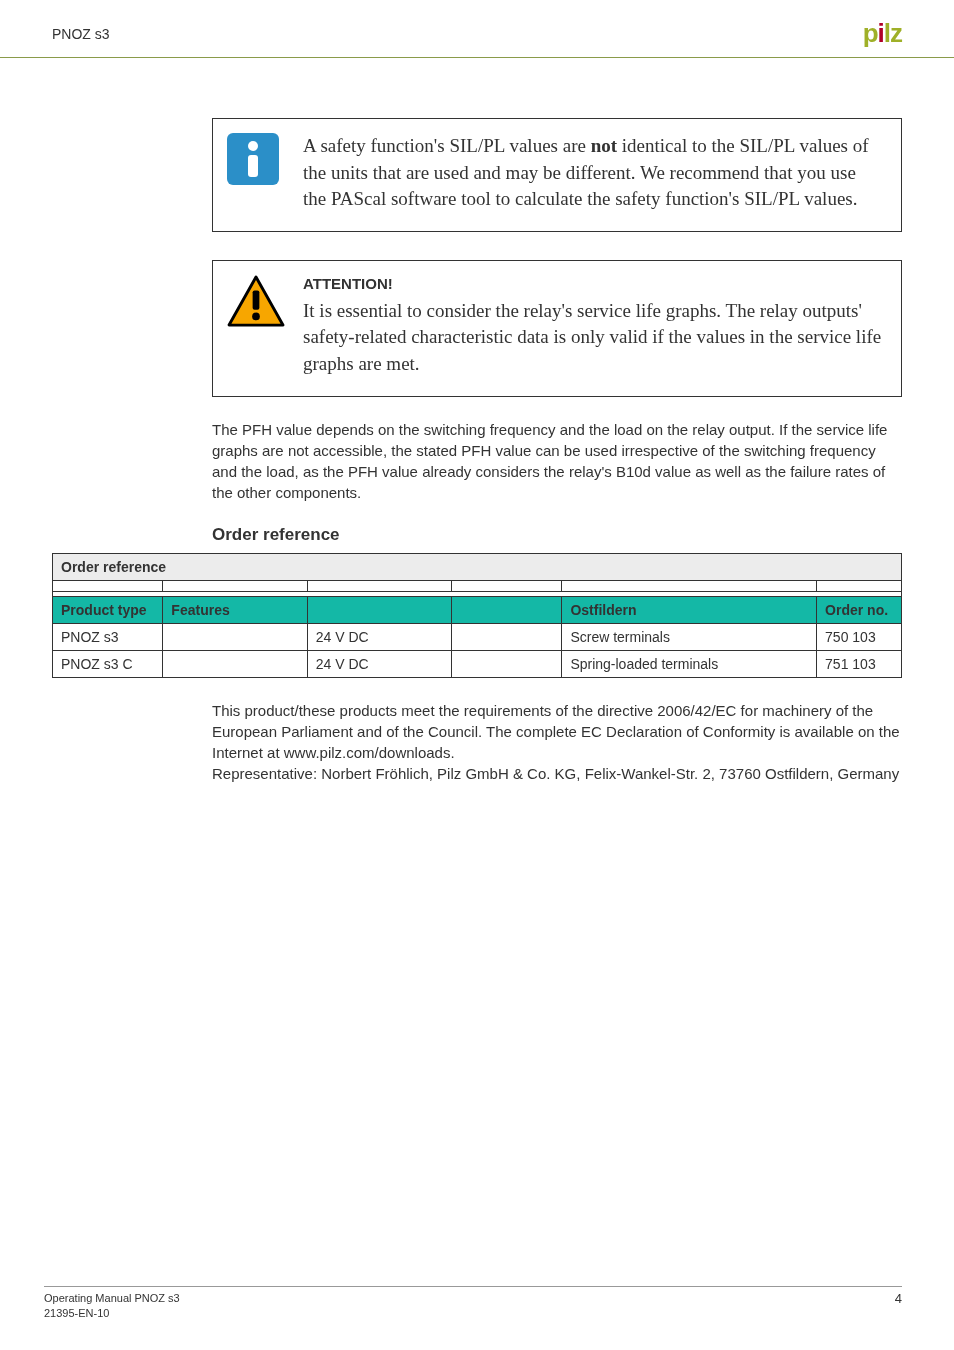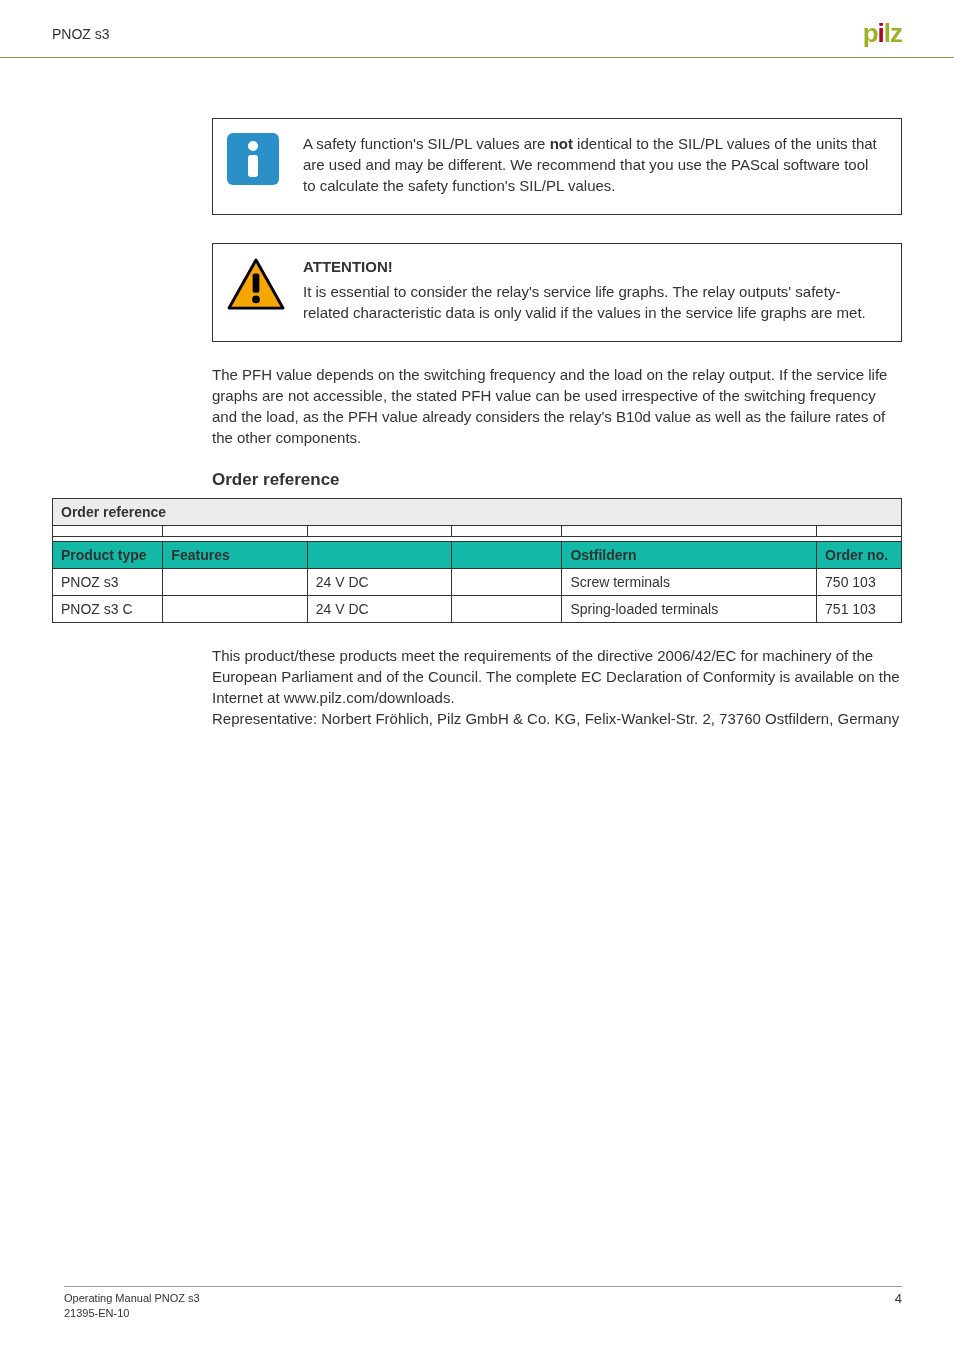--- a/index.html
+++ b/index.html
@@ -64,22 +64,23 @@
     .box-text {
       flex: 1;
       padding-left: 6px;
     }
     .box-heading {
       font-weight: bold;
       font-size: 15px;
       margin-bottom: 6px;
     }
     .box-body {
-      font-size: 15px;
+      font-size: 19px;
       line-height: 1.4;
+      font-family: Liberation Serif, serif;
     }
     .paragraph {
       font-size: 15px;
       line-height: 1.4;
       margin-top: 22px;
     }
     .section-heading {
       font-weight: bold;
       font-size: 17px;
       margin-top: 22px;
@@ -107,21 +108,21 @@
       height: 4px;
       padding: 0;
       border-left: 1px solid #333;
       border-right: 1px solid #333;
       border-top: none;
       border-bottom: none;
     }
     .footer {
       position: absolute;
       bottom: 30px;
-      left: 64px;
+      left: 44px;
       right: 52px;
       border-top: 1px solid #999;
       padding-top: 4px;
       display: flex;
       justify-content: space-between;
       align-items: flex-start;
       font-size: 11px;
       color: #333;
     }
     .footer-left {

